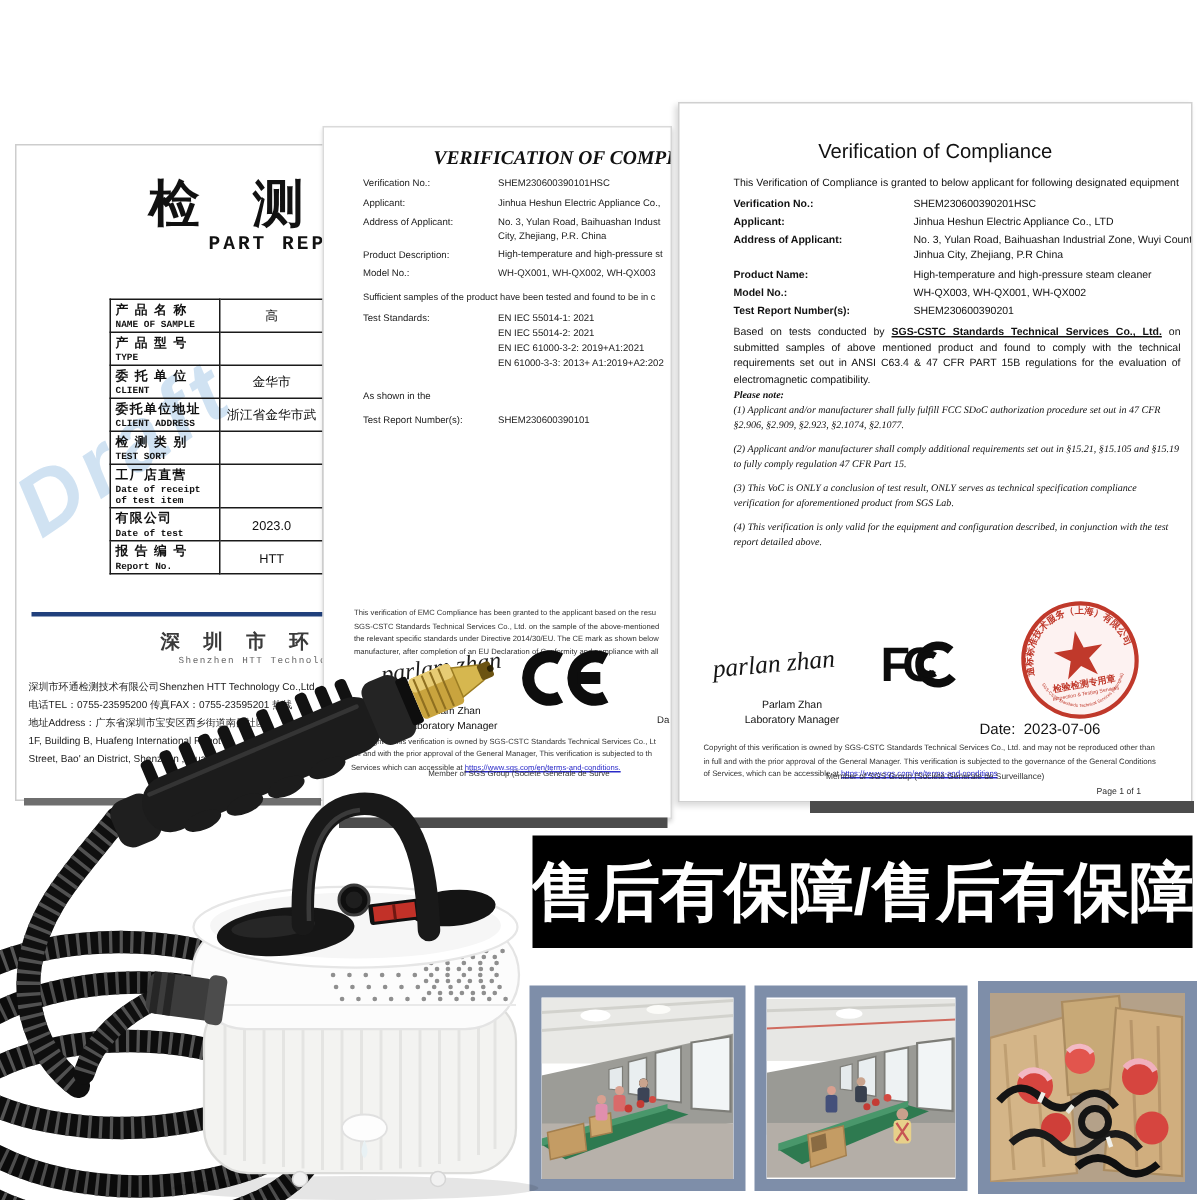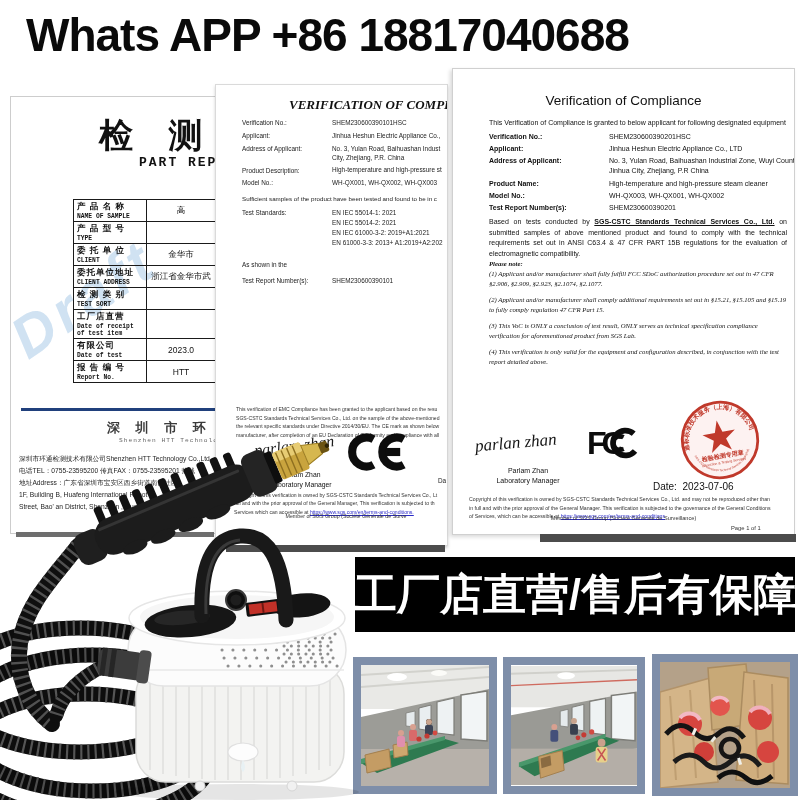--- a/index.html
+++ b/index.html
@@ -90,21 +90,20 @@
   .photo svg{display:block;width:100%;height:100%;}
 
   
   #product{left:0;top:418px;width:372px;height:382px;z-index:5;}
 </style>
 </head>
 <body>
 
 <div id="canvas">
 
-  <div id="whatsapp" class="abs">Whats APP +86 18817040688</div>
 
 
   <div id="certL" class="page">
     <div class="abs lc-watermark">Draft</div>
     <div class="abs lc-title">检 测 报</div>
     <div class="abs lc-title-en">PART REP</div>
     <table class="lc-table">
       <tbody>
           <tr>
             <td class="lc-lab">
@@ -286,21 +285,21 @@
     </div>
     <div class="abs rc-member">Member of SGS Group (Société Générale de Surveillance)</div>
     <div class="abs rc-page">Page 1 of 1</div>
   </div>
 
   <div class="shadow-bar" style="left:16px;top:532px;width:198px;height:5px;background:#6e6e6e;z-index:1;"></div>
   <div class="shadow-bar" style="left:226px;top:545px;width:219px;height:7px;z-index:2;"></div>
   <div class="shadow-bar" style="left:540px;top:534px;width:256px;height:8px;z-index:3;"></div>
 
   <div id="banner" class="abs">
-    <span>工厂店直营/售后有保障</span>
+    <span>售后有保障/售后有保障</span>
   </div>
 
   <div id="photo1" class="photo">
     <svg viewBox="0 0 128 121">
       <rect x="0" y="0" width="128" height="44" fill="#e9e9e6"></rect>
       <path d="M0 10 L128 2" stroke="#d2d2cd" stroke-width="2"></path>
         <path d="M0 22 L128 12" stroke="#d2d2cd" stroke-width="2"></path>
       <ellipse cx="36" cy="12" rx="10" ry="4" fill="#ffffff"></ellipse>
         <ellipse cx="78" cy="8" rx="8" ry="3" fill="#fbfbf8"></ellipse>
       <polygon points="0,52 128,24 128,84 0,92" fill="#9c9c97"></polygon>

